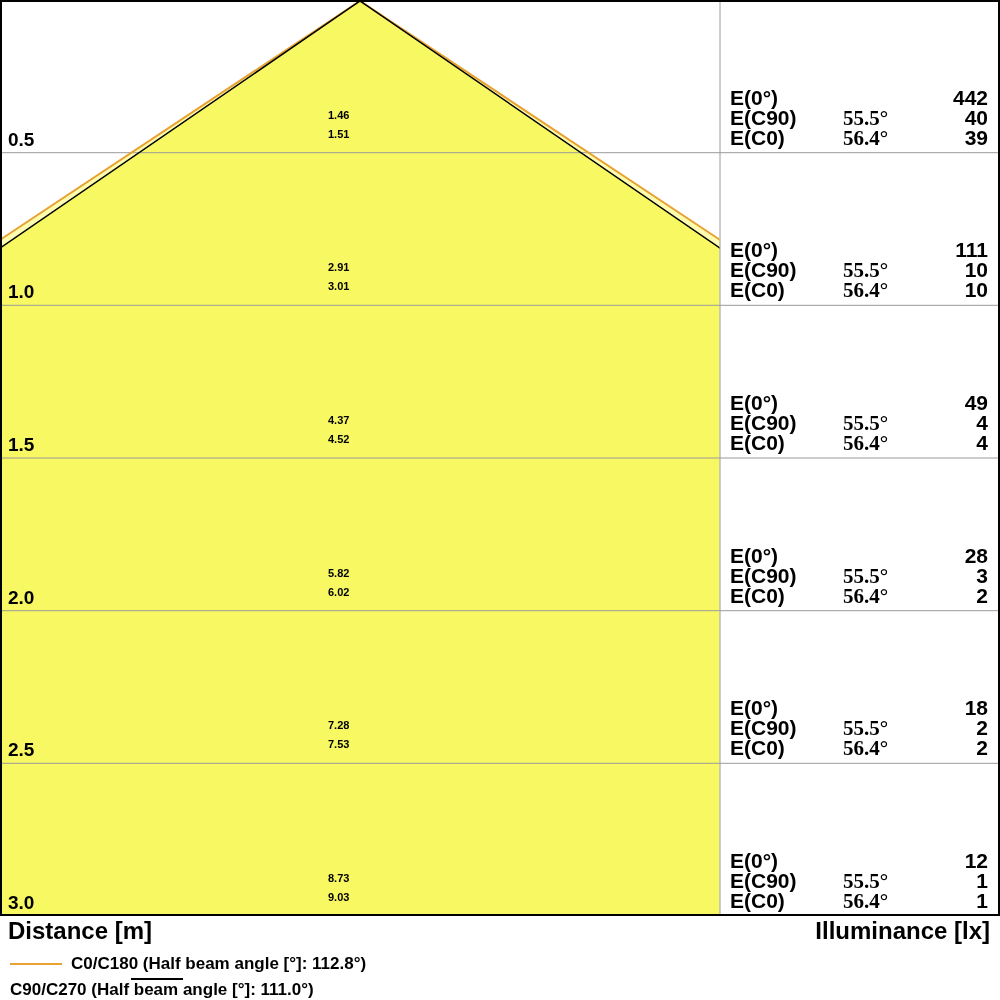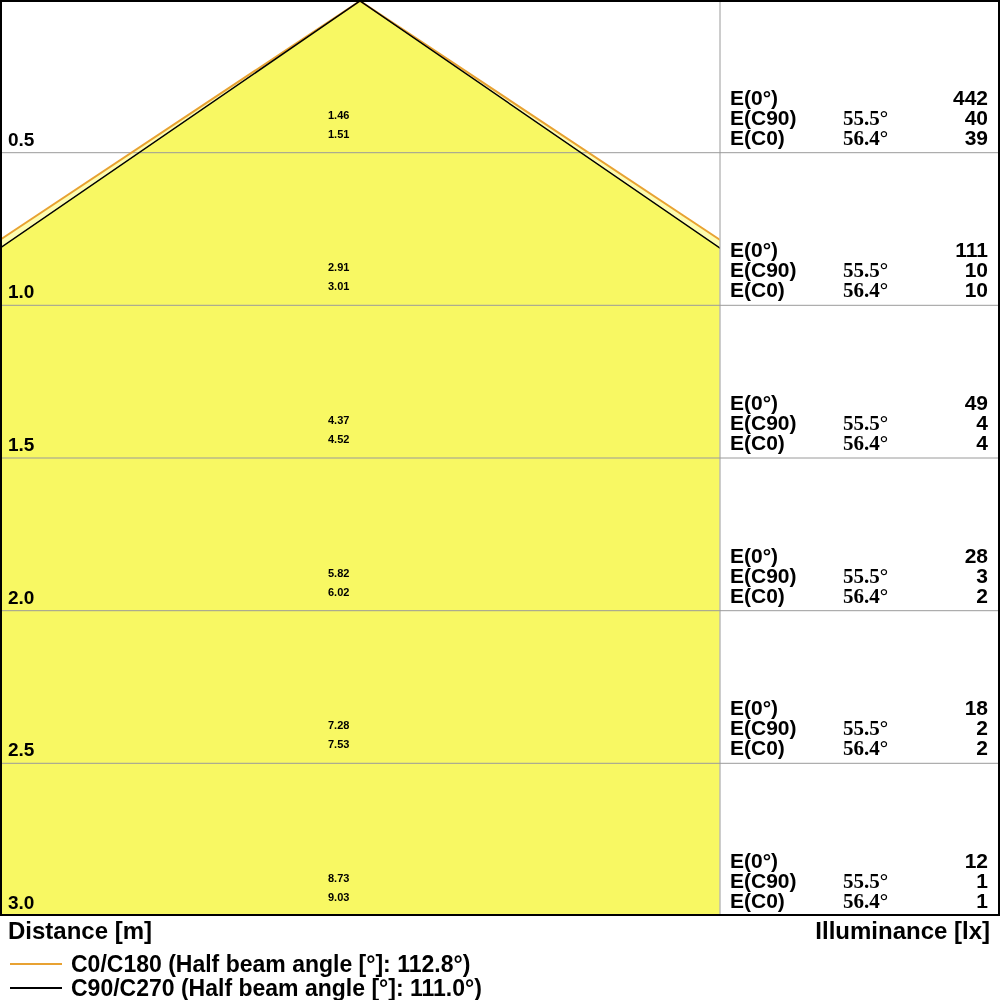--- a/index.html
+++ b/index.html
@@ -29,25 +29,25 @@
   .iline{display:flex;}
   .ilab{width:113px;text-align:left;}
   .iang{width:80px;text-align:left;font-family:Liberation Serif, serif;}
   .ival{flex:1;text-align:right;}
   .axis{position:absolute;font-size:24px;line-height:20px;}
   .axis-dist{left:8px;top:921px;}
   .axis-cone{left:260px;top:921px;width:210px;text-align:center;}
   .axis-illum{right:10px;top:921px;text-align:right;}
   .legend-row{position:absolute;left:10px;display:flex;align-items:center;height:20px;}
   .legend-row-1{top:954px;}
-  .legend-row-2{top:978px;}
+  .legend-row-2{top:978px;flex-direction:column;}
   .lsw{width:52px;height:2px;margin-right:9px;flex:none;}
   .sw-c0{background:#E8A232;}
   .sw-c90{background:#000;}
-  .legend-label{font-size:23px;line-height:20px;white-space:nowrap;}
+  .legend-label{font-size:17px;line-height:20px;white-space:nowrap;}
 </style>
 </head>
 <body>
 
 <div class="stage">
 
   <svg class="chart-svg" width="1000" height="916" viewBox="0 0 1000 916">
     <defs>
       <clipPath id="cone-clip">
           <rect x="0" y="0" width="719.5" height="916"></rect>

